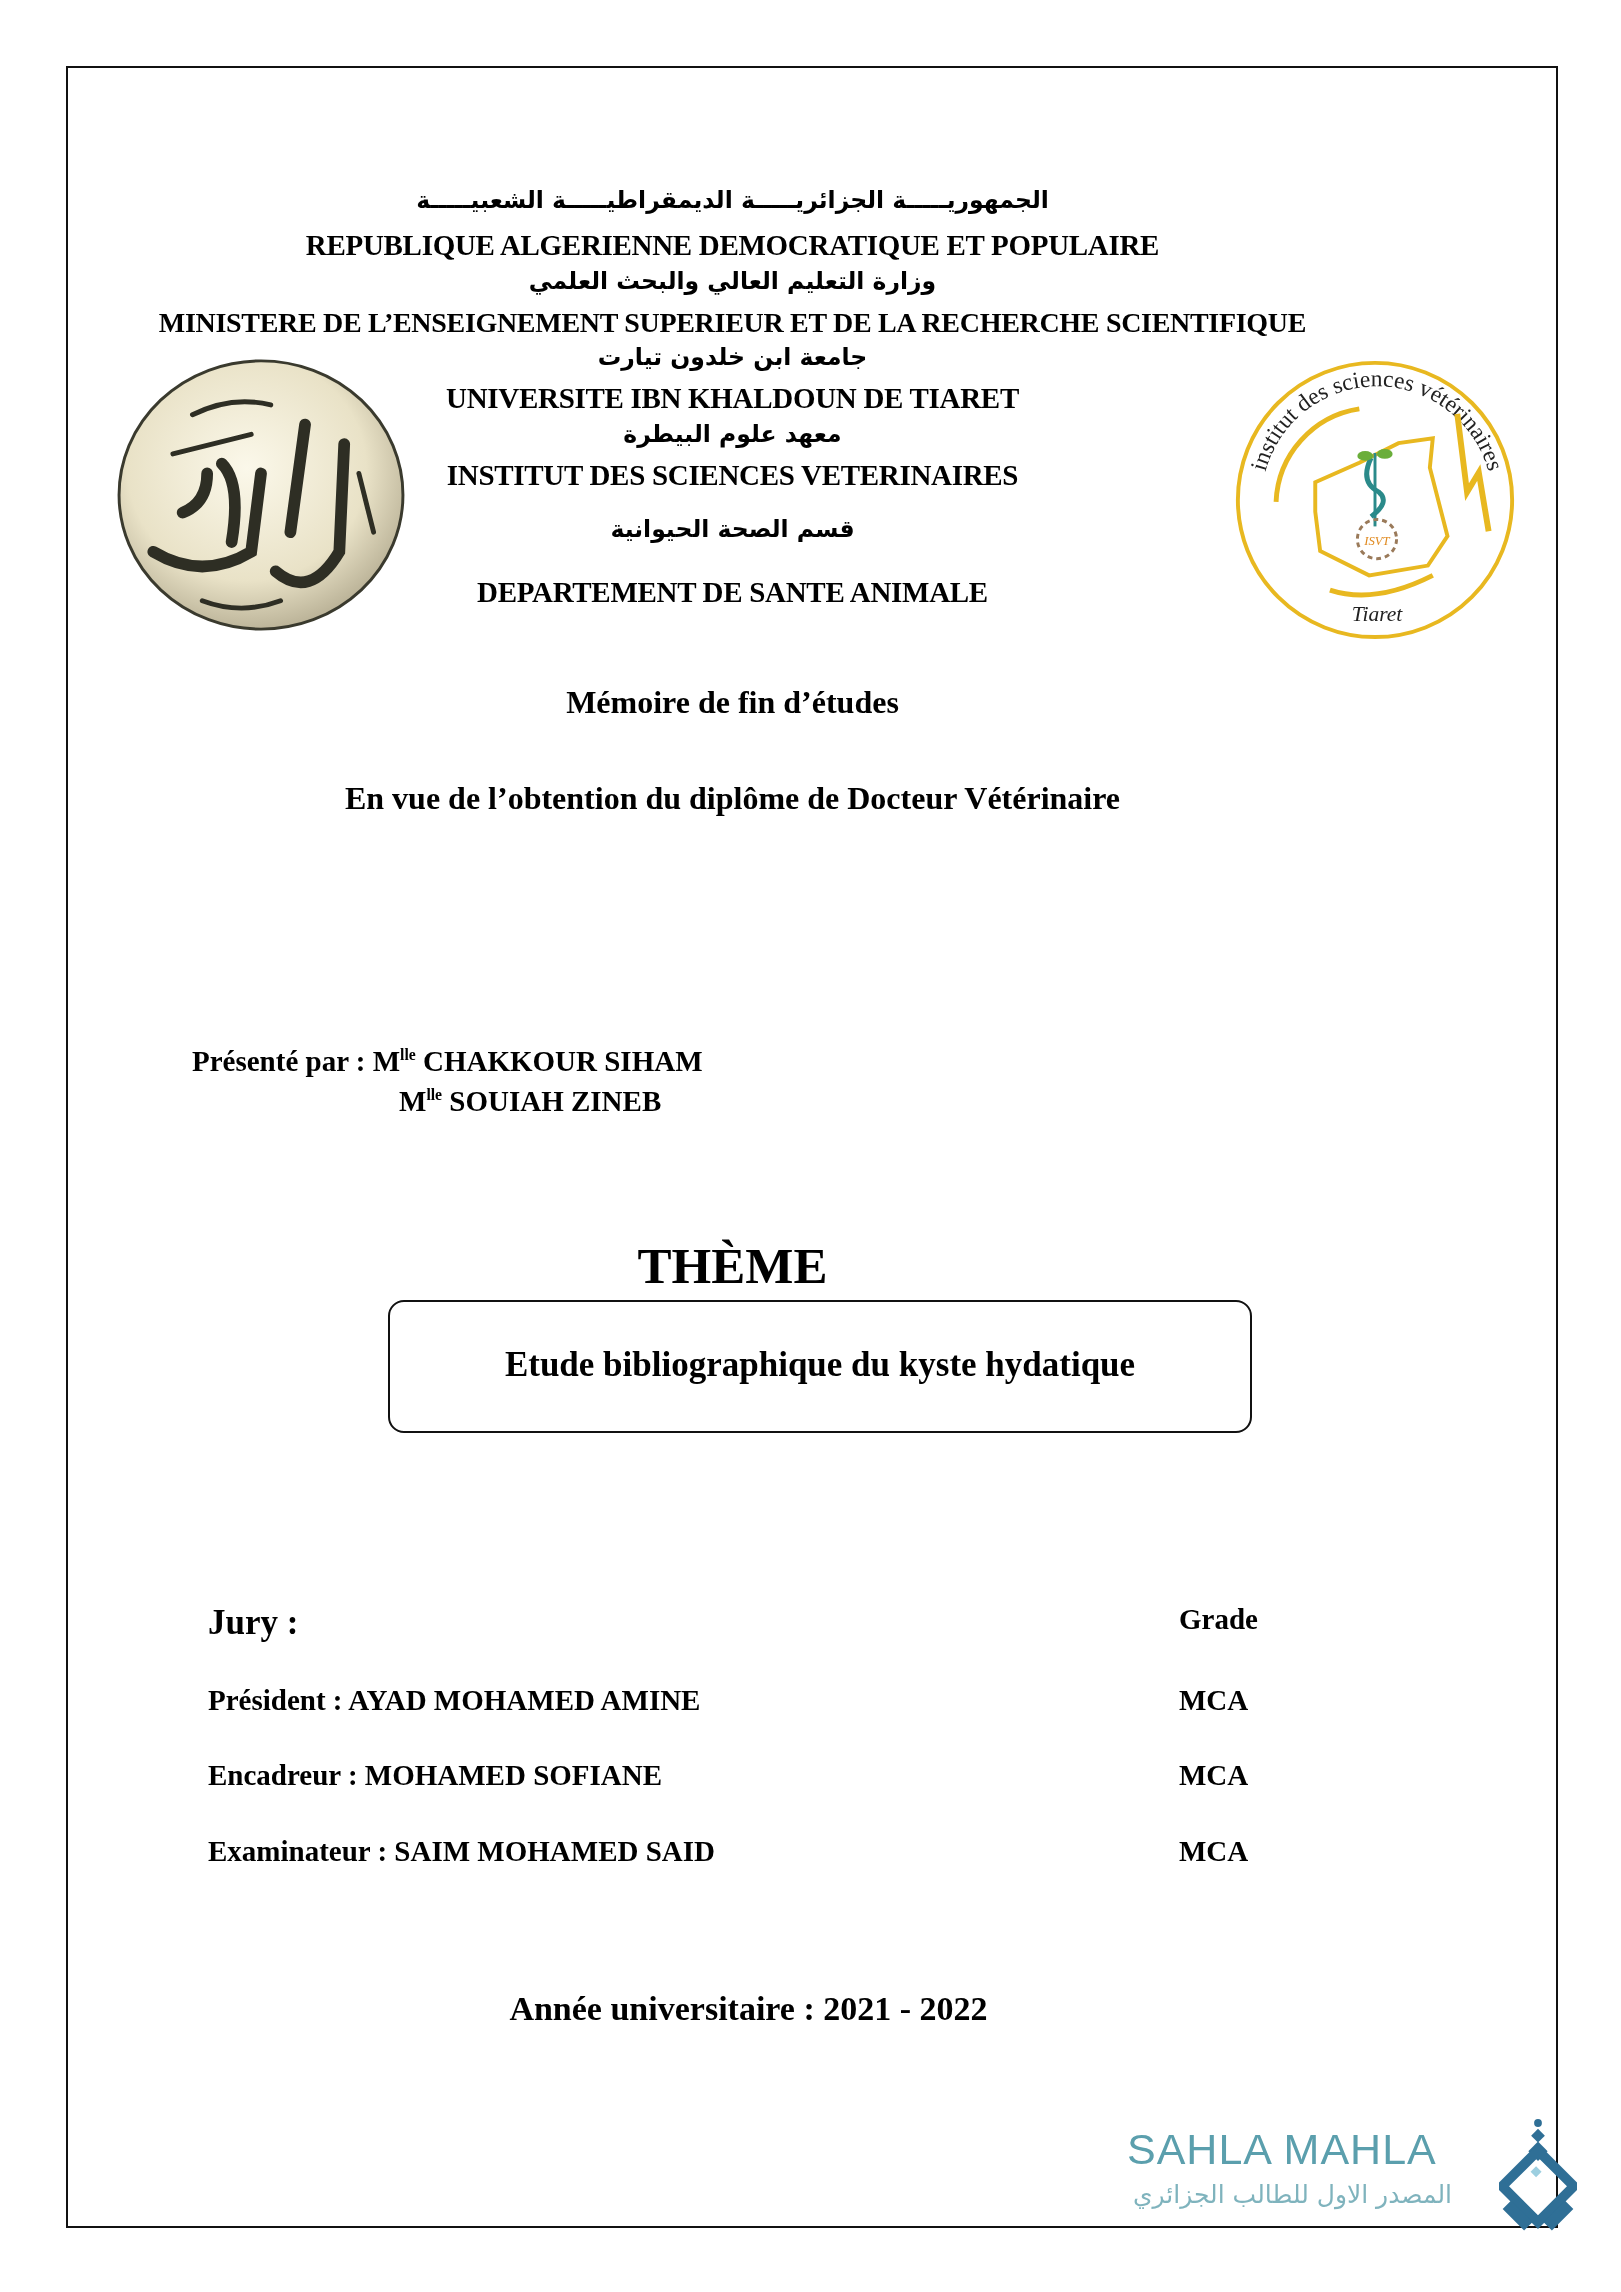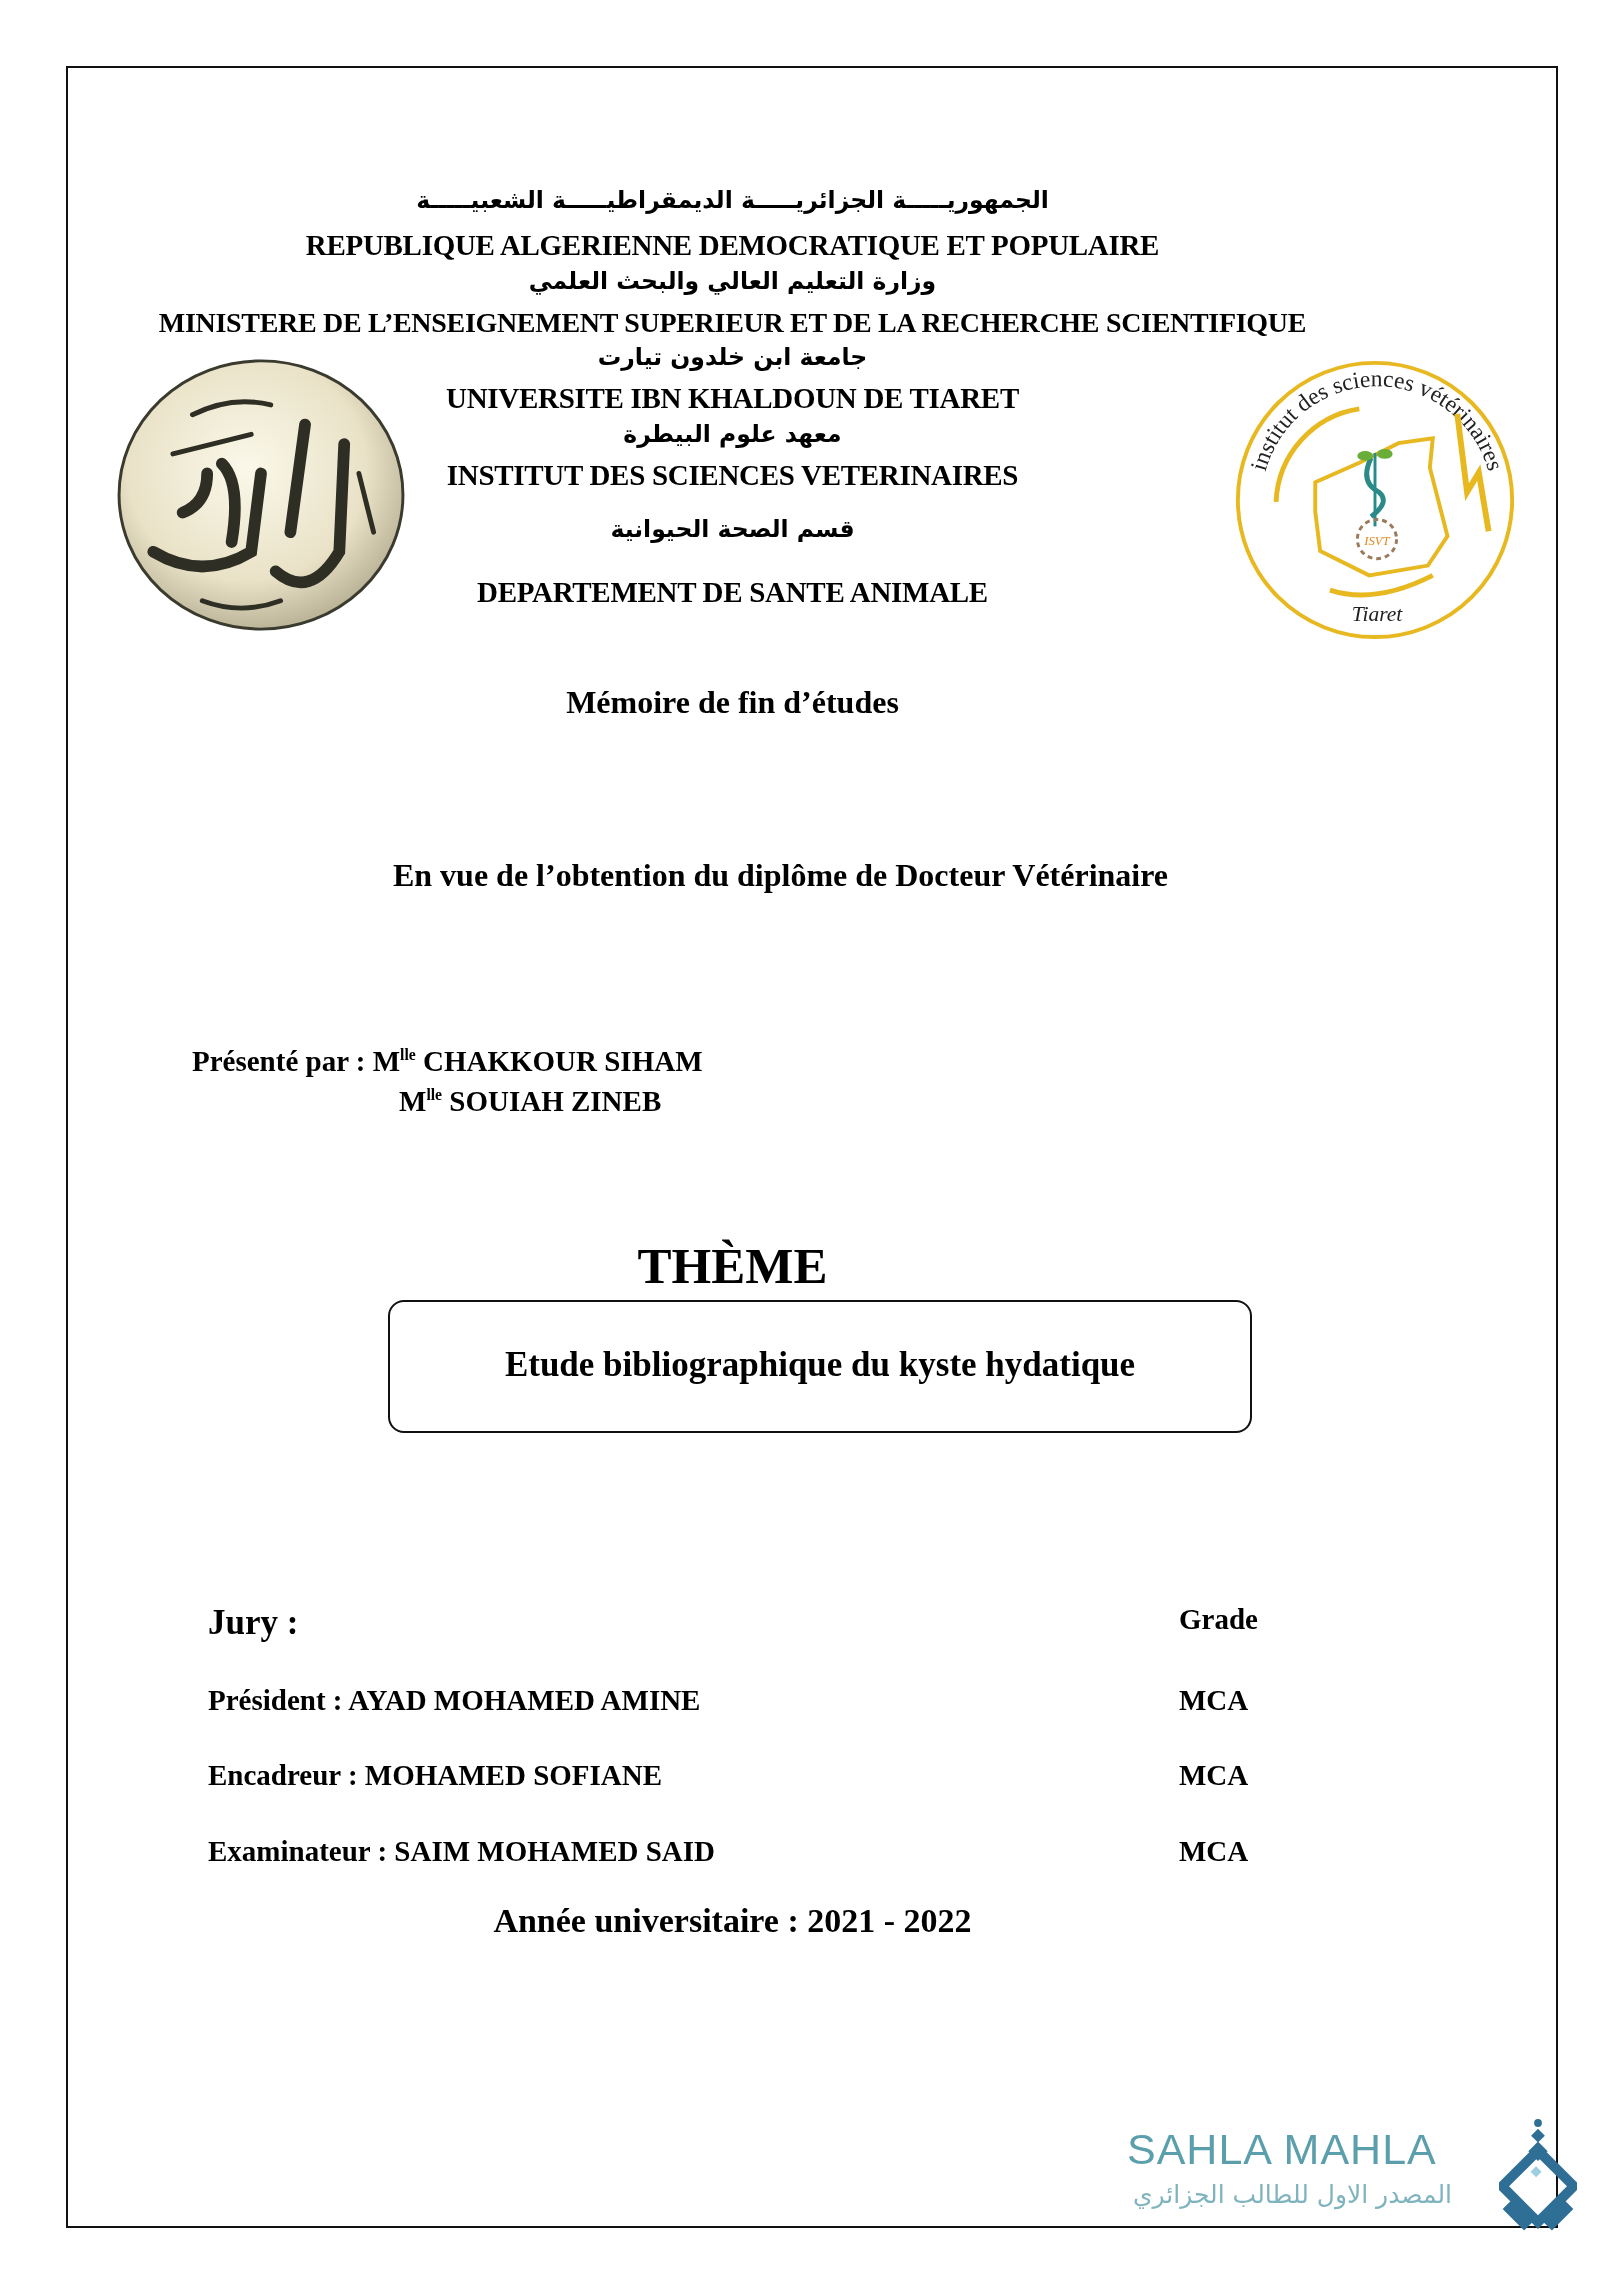--- a/index.html
+++ b/index.html
@@ -85,21 +85,21 @@
     <line x1="156" y1="100" x2="156" y2="175" stroke="#2a8a8a" stroke-width="3"></line>
     <ellipse cx="146" cy="103" rx="8" ry="5" fill="#6aae3a"></ellipse>
     <ellipse cx="166" cy="101" rx="8" ry="5" fill="#6aae3a"></ellipse>
     <circle cx="158" cy="188" r="20" fill="none" stroke="#9a7a5a" stroke-width="3" stroke-dasharray="5 4"></circle>
     <text x="158" y="194" text-anchor="middle" font-family="Liberation Serif, serif" font-style="italic" font-size="13" fill="#e08a20">ISVT</text>
     <text x="158" y="272" text-anchor="middle" font-family="Liberation Serif, serif" font-style="italic" font-size="22" fill="#222">Tiaret</text>
   </svg>
 </div>
 
 <div class="center" style="top:684px; font-size:32px;">Mémoire de fin d’études</div>
-<div class="center" style="top:857px; font-size:32px;padding-left:48px;">En vue de l’obtention du diplôme de Docteur Vétérinaire</div>
+<div class="center" style="top:780px; font-size:32px;">En vue de l’obtention du diplôme de Docteur Vétérinaire</div>
 
 <div class="abs" style="left:192px; top:1045px; font-weight:bold; font-size:29px; white-space:nowrap;">
   <span>Présenté par : </span><span>M</span><sup style="font-size:15.7px;">lle</sup><span> CHAKKOUR SIHAM</span>
 </div>
 <div class="abs" style="left:399px; top:1085px; font-weight:bold; font-size:29px; white-space:nowrap;">
   <span>M</span><sup style="font-size:15.7px;">lle</sup><span> SOUIAH ZINEB</span>
 </div>
 
 <div class="center" style="top:1237px; font-size:51px;">THÈME</div>
 <div class="theme-box">
@@ -111,21 +111,21 @@
 
 <div class="abs jury" style="left:208px; top:1684px;">Président : AYAD MOHAMED AMINE</div>
 <div class="abs jury" style="left:1179px; top:1684px;">MCA</div>
 
 <div class="abs jury" style="left:208px; top:1759px;">Encadreur : MOHAMED SOFIANE</div>
 <div class="abs jury" style="left:1179px; top:1759px;">MCA</div>
 
 <div class="abs jury" style="left:208px; top:1835px;">Examinateur : SAIM MOHAMED SAID</div>
 <div class="abs jury" style="left:1179px; top:1835px;">MCA</div>
 
-<div class="center" style="top:1902px; font-size:34px;">Année universitaire : 2021 - 2022</div>
+<div class="center" style="top:1990px; font-size:34px;padding-left:16px;">Année universitaire : 2021 - 2022</div>
 
 <div class="watermark">
   <div class="wm-text">SAHLA MAHLA</div>
   <div class="wm-ar">المصدر الاول للطالب الجزائري</div>
   <div class="wm-icon">
     <svg width="78" height="127" viewBox="0 0 80 130">
       <circle cx="40" cy="6" r="4" fill="#2f6f96"></circle>
       <rect x="35" y="14" width="10" height="10" transform="rotate(45 40 19)" fill="#2f6f96"></rect>
       <rect x="33" y="28" width="14" height="14" transform="rotate(45 40 35)" fill="#2f6f96"></rect>
       <rect x="14" y="45" width="52" height="52" transform="rotate(45 40 71)" fill="none" stroke="#2f6f96" stroke-width="10"></rect>

